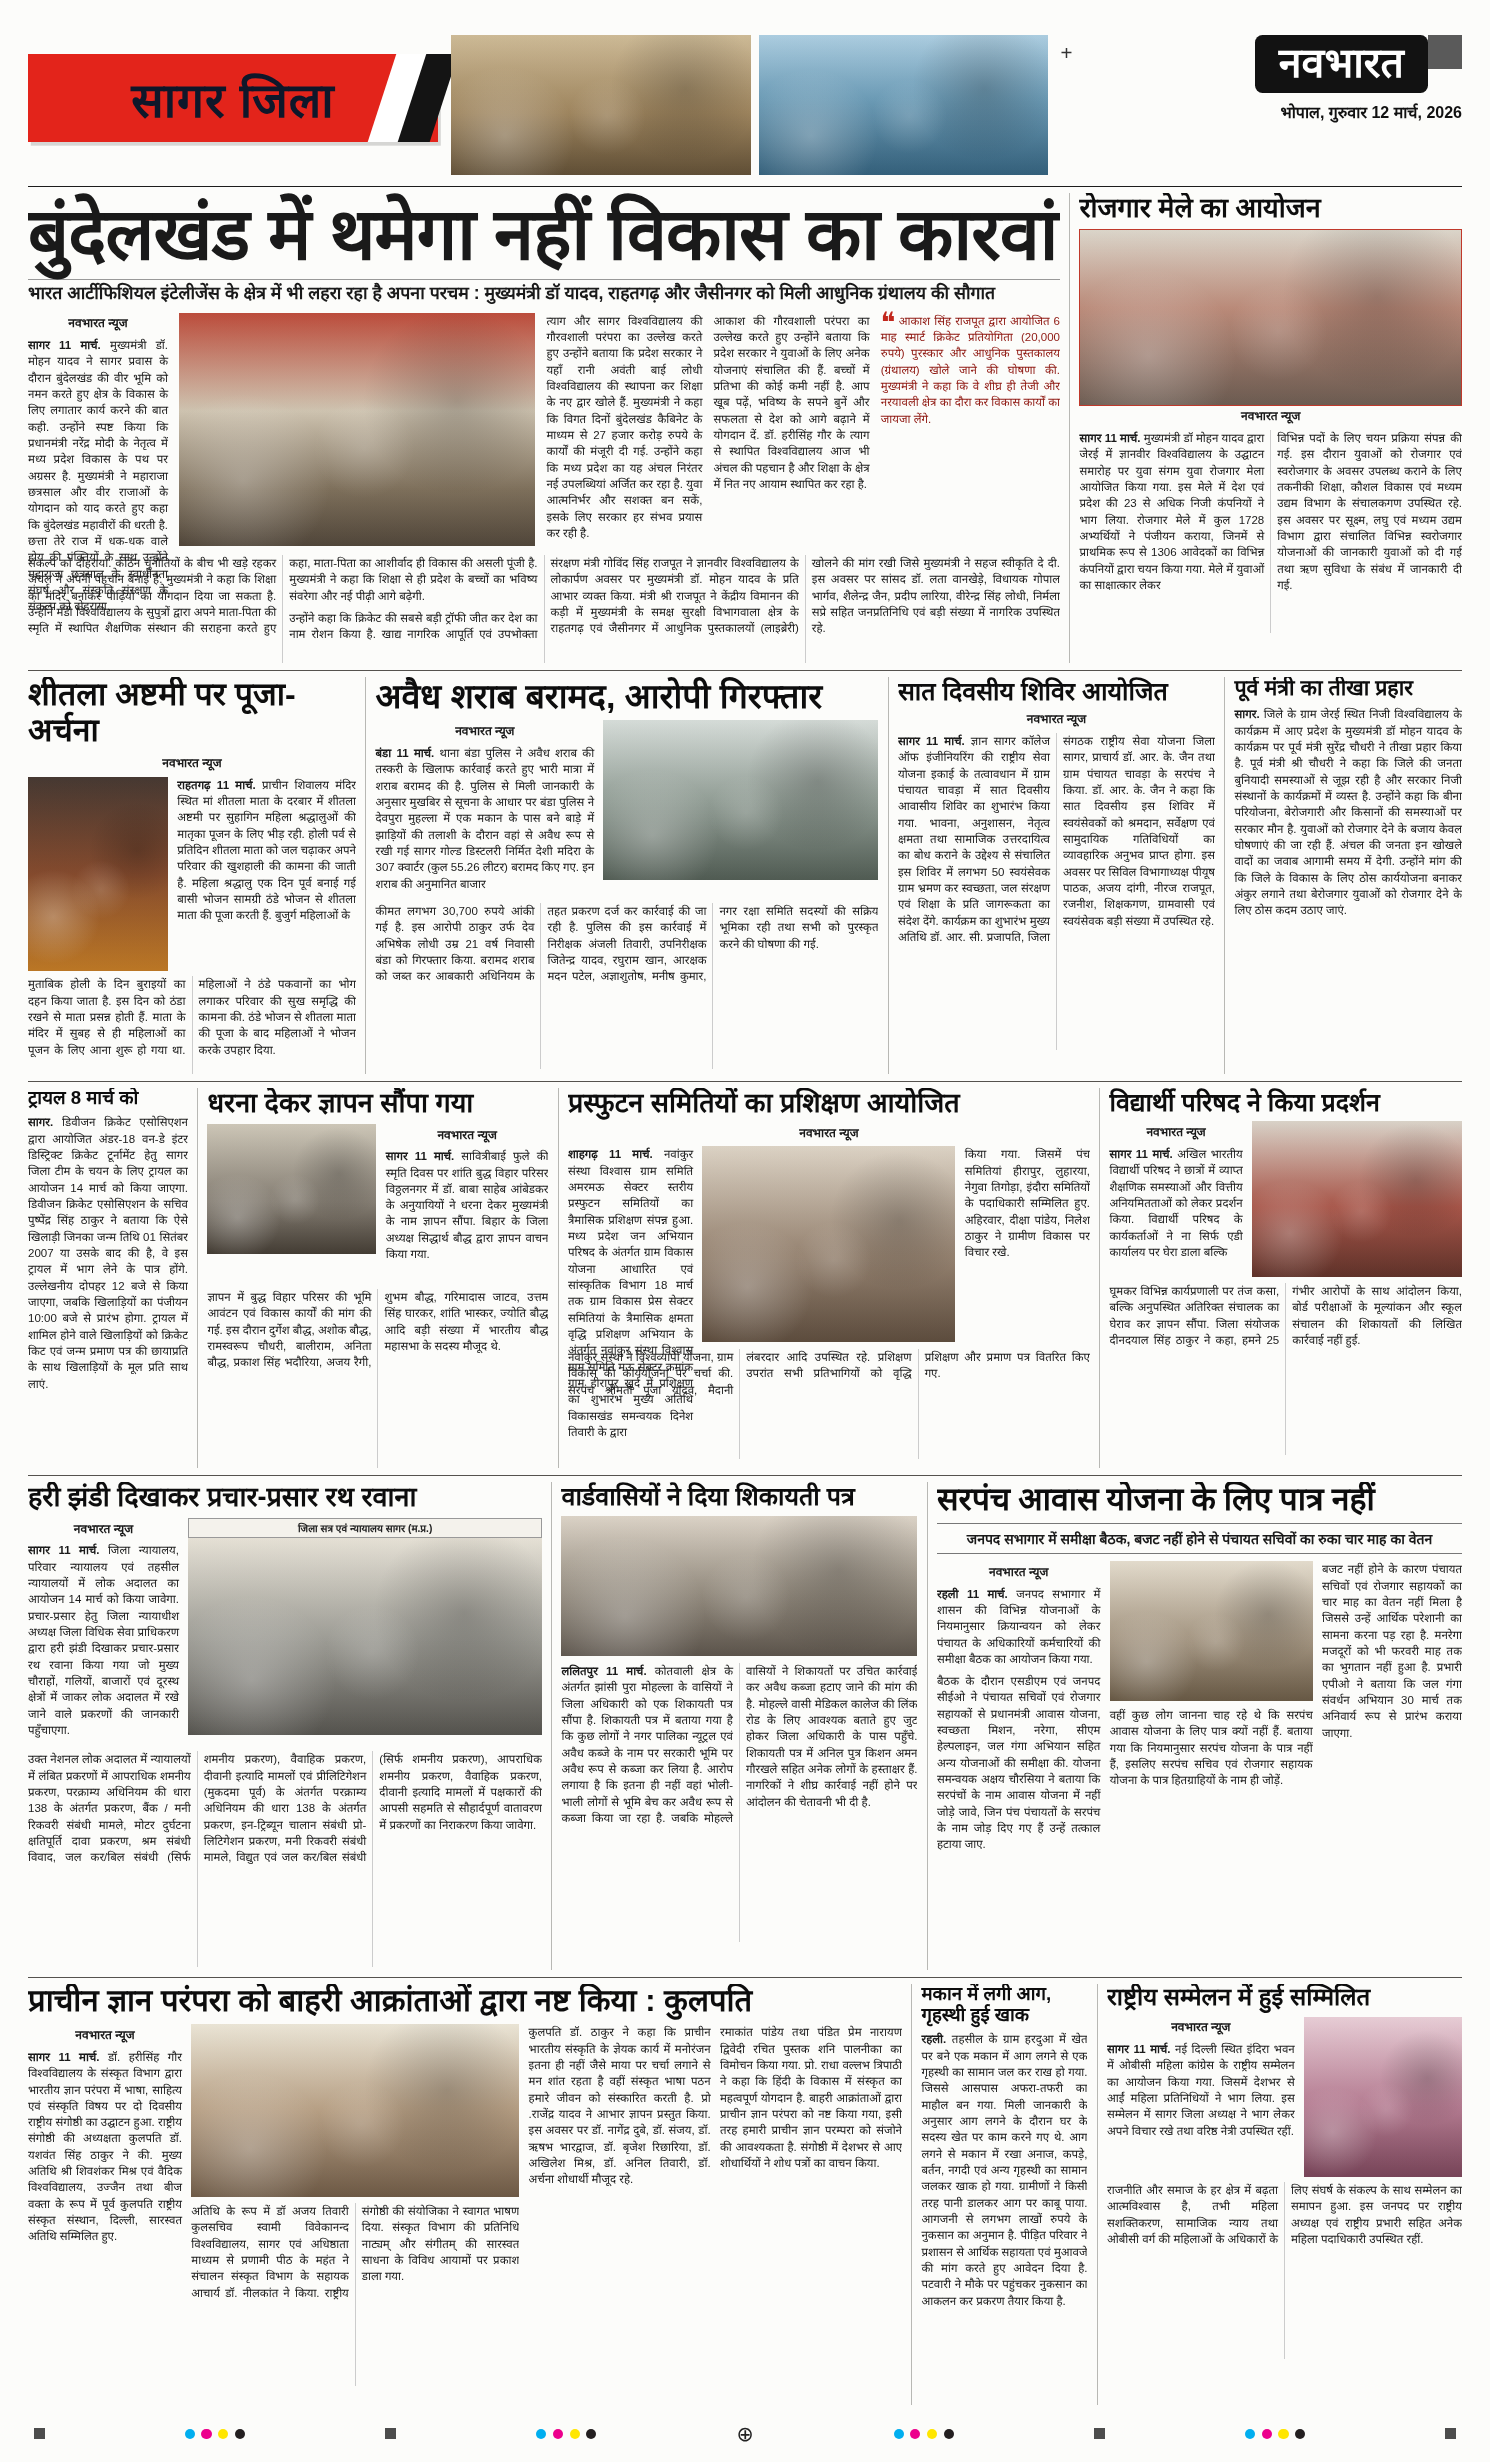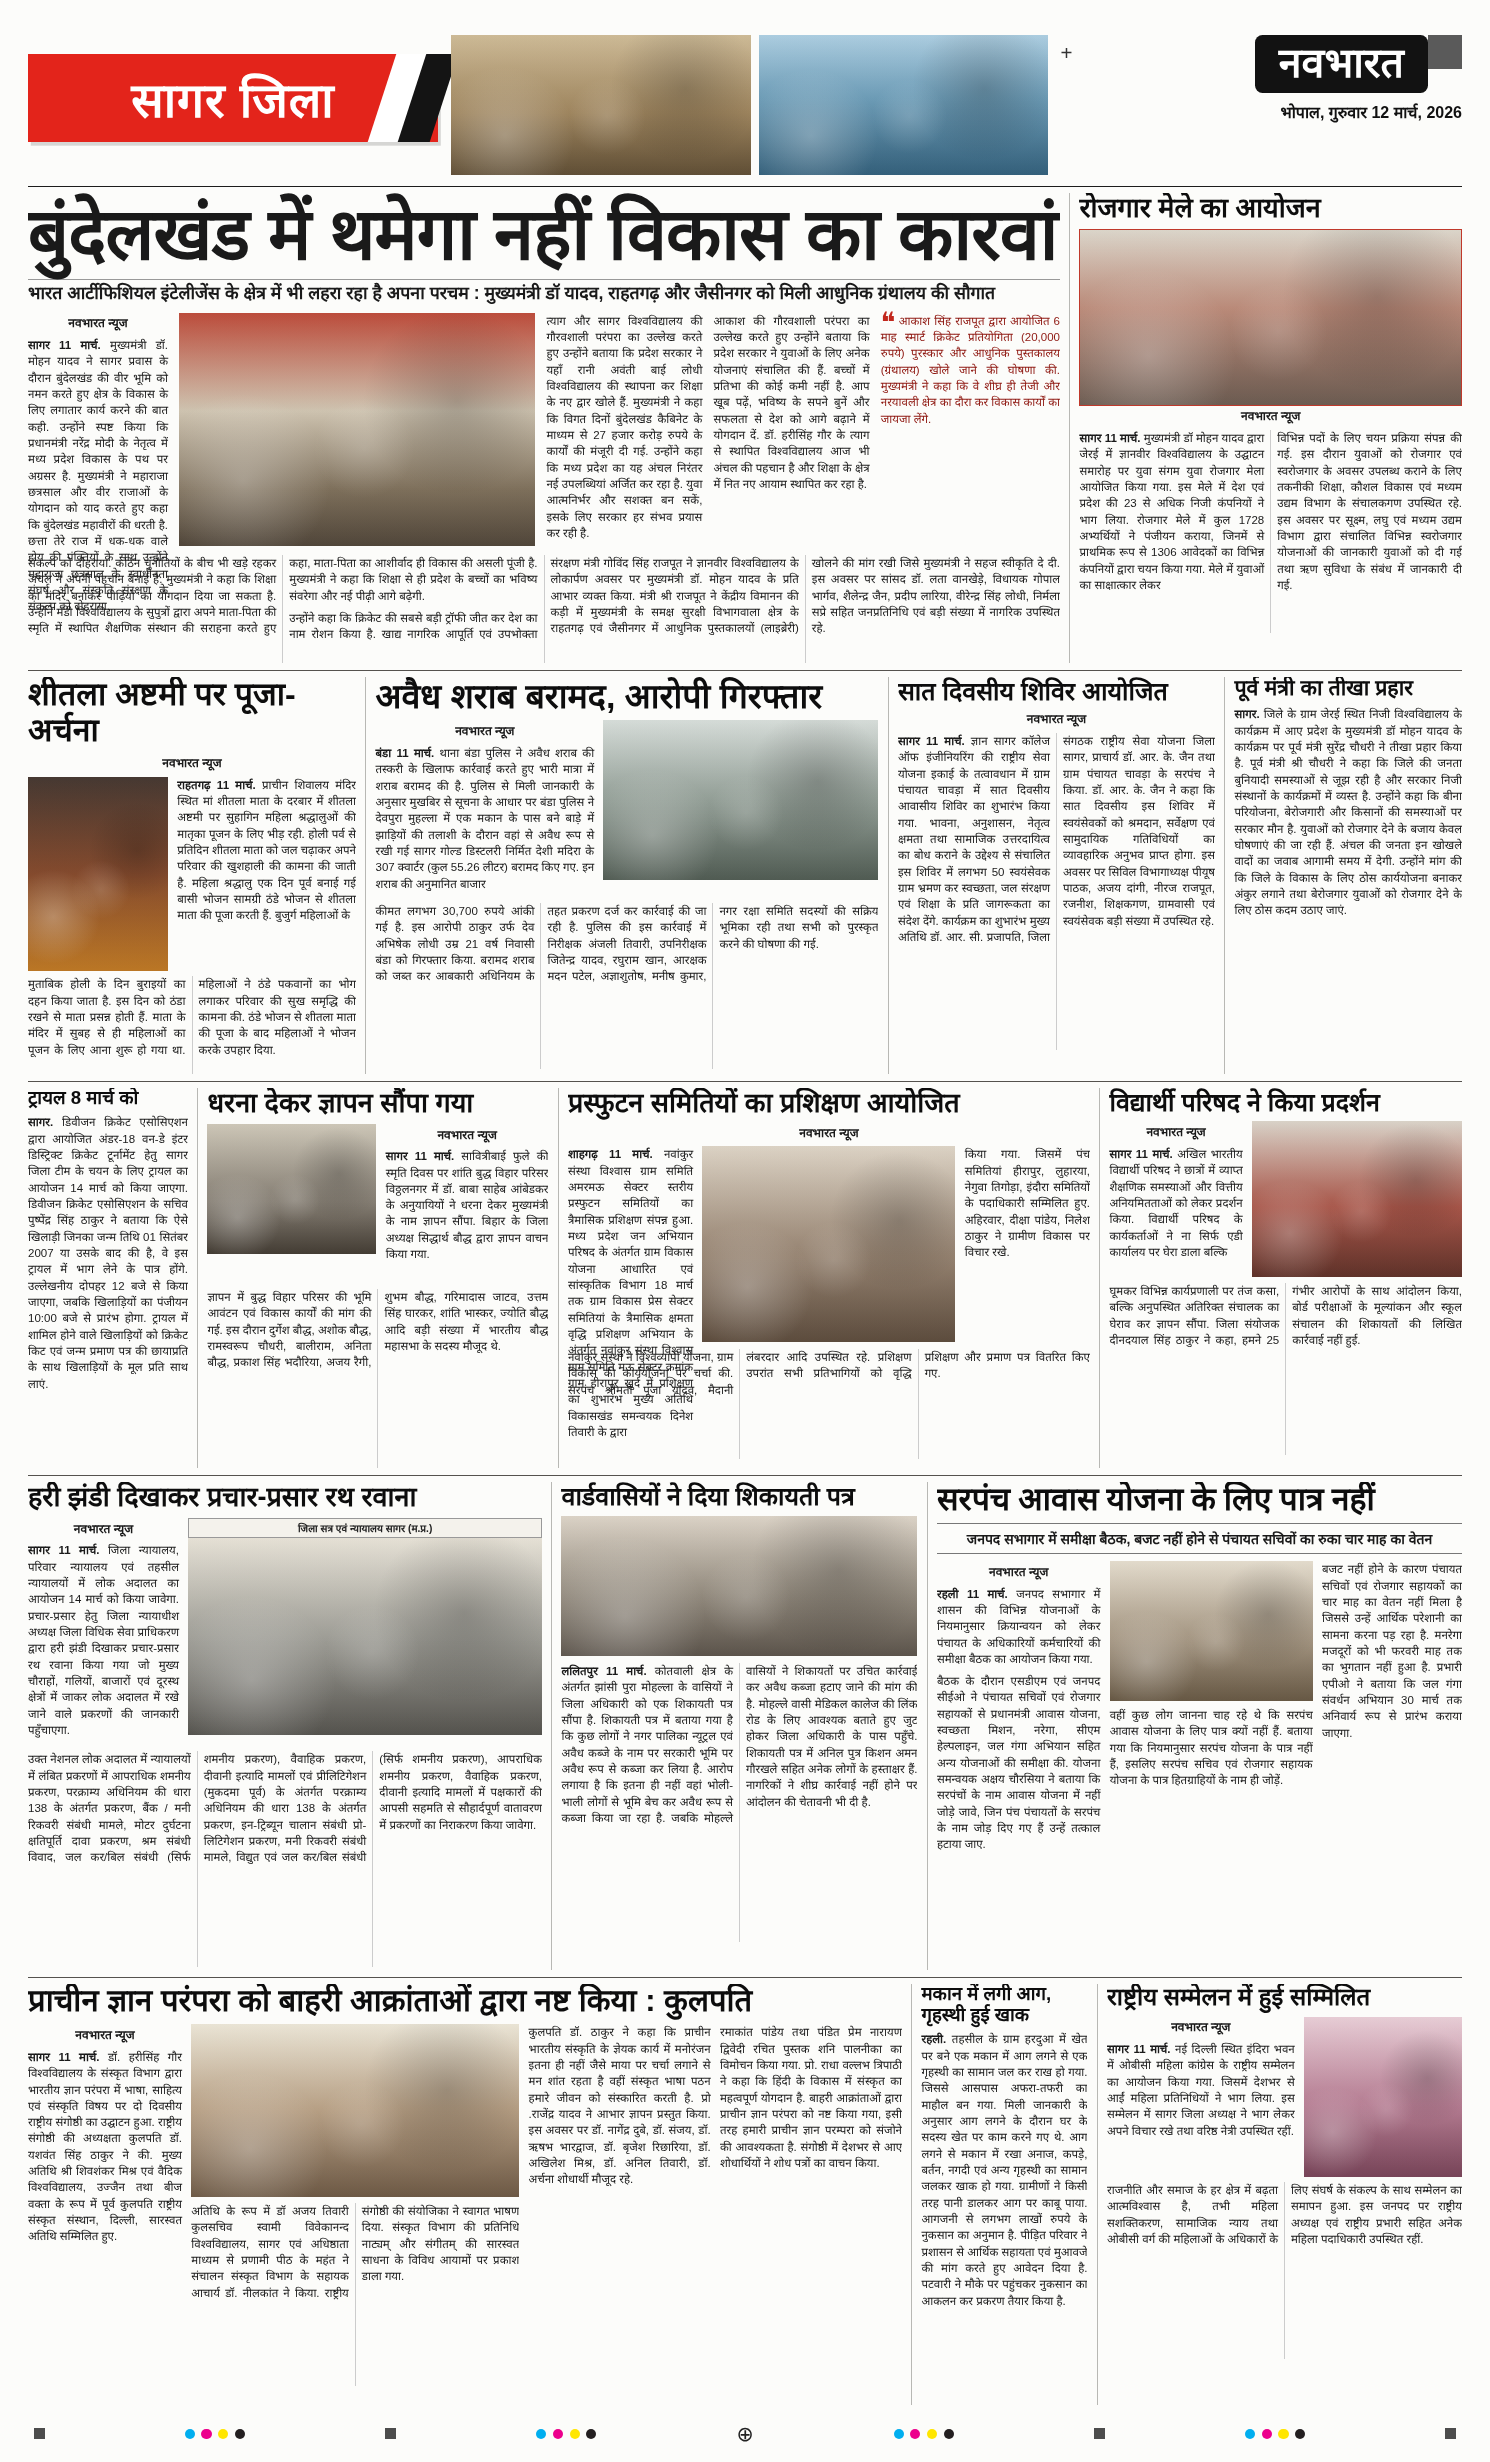--- a/index.html
+++ b/index.html
@@ -13,21 +13,21 @@
   .masthead { display:flex; align-items:flex-start; height:160px; gap:13px; }
   .edition-box {
     flex:0 0 410px; height:88px; margin-top:32px; background:#e3241b; position:relative;
     display:flex; align-items:center; justify-content:center; box-shadow:2.8px 3.7px 0 rgba(0,0,0,.15);
   }
   .edition-box .stripe-w, .edition-box .stripe-b {
     position:absolute; top:0; height:100%; width:32px; transform:skewX(-18deg);
   }
   .stripe-w { right:24px; background:#ffffff; }
   .stripe-b { right:-5.6px; background:#141414; }
-  .edition-text { color:#ffffff; font-size:48px; font-weight:800; letter-spacing:0.9px; z-index:2; }
+  .edition-text { color:#0f172a; font-size:48px; font-weight:800; letter-spacing:0.9px; z-index:2; }
   .banner { display:flex; gap:7.5px; margin-top:13px; }
   .banner .photo { height:140px; }
   .reg-cross { font-size:20.5px; color:#333; margin-top:18.6px; font-weight:400; }
   .brand-wrap { margin-left:auto; text-align:right; margin-top:13px; }
   .brand-line { display:flex; align-items:flex-start; gap:0; justify-content:flex-end; }
   .brand {
     background:#121212; color:#fff; font-size:41px; font-weight:800;
     padding:7.5px 24px 9.3px; border-radius:7.5px; line-height:1;
   }
   .gray-sq { width:34px; height:34px; background:#5a5a5a; }

